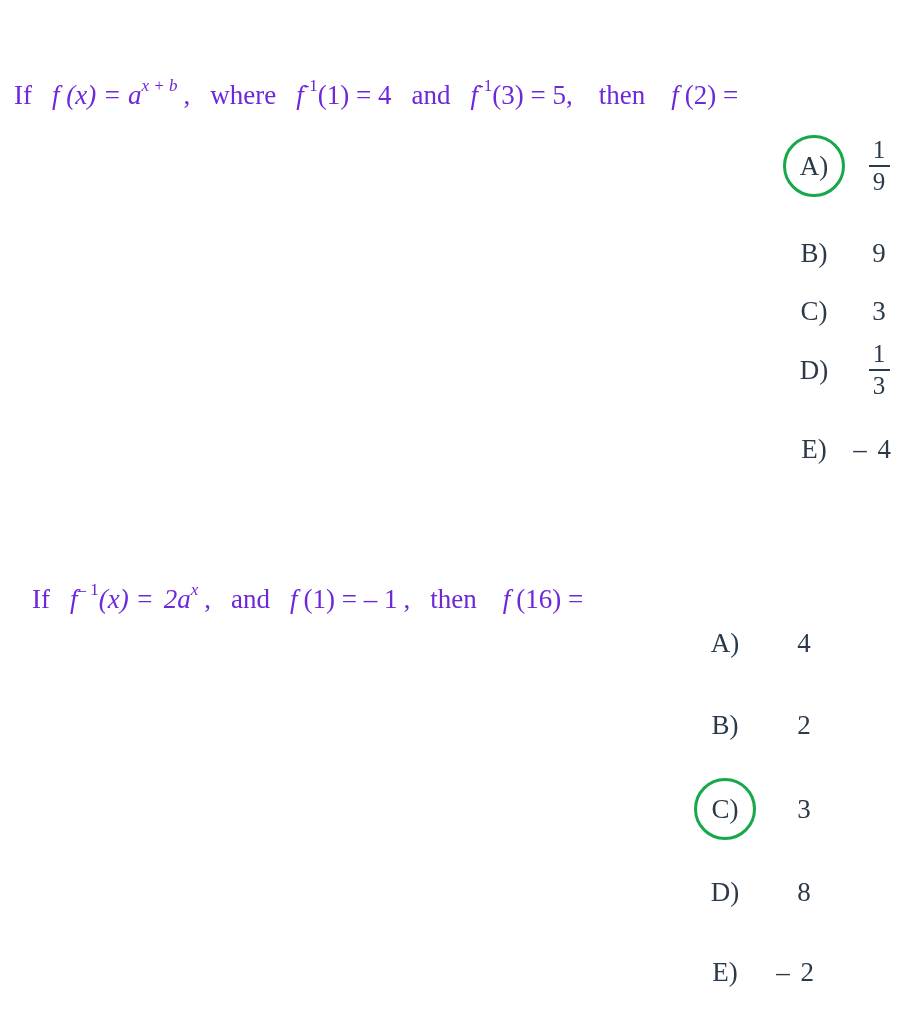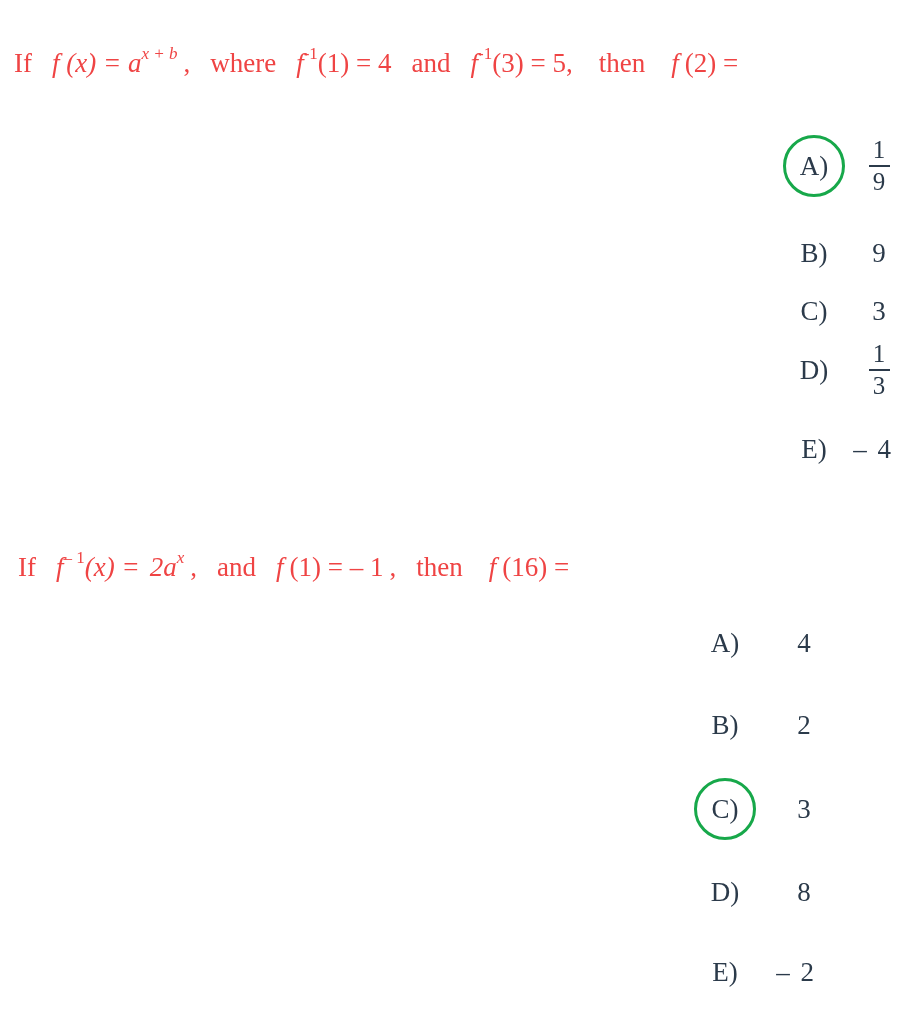--- a/index.html
+++ b/index.html
@@ -15,21 +15,22 @@
     color: #2c3e50;
     overflow: hidden;
   }
 
   
   .mathline {
     position: absolute;
     white-space: nowrap;
     font-size: 27px;
     line-height: 1;
-    color: #ef4444;
+    color: #6d28d9;
+    margin-top: 32px;
   }
   .sp { display: inline-block; width: 10px; }
   .sp-sm { display: inline-block; width: 6px; }
   .sp-lg { display: inline-block; width: 20px; }
   .sp-xl { display: inline-block; width: 26px; }
 
   .sup {
     font-size: 17px;
     vertical-align: super;
     line-height: 0;
@@ -145,21 +146,21 @@
   </div>
 </div>
 
 <div class="opt-row" style="left:783px; top:418px;">
   <div class="opt-label-wrap">
     <span class="opt-label">E)</span>
   </div>
   <div class="opt-value neg" style="margin-left:6px;">– 4</div>
 </div>
 
-<div class="mathline" style="left:18px; top:554px;">
+<div class="mathline" style="left:32px; top:554px;">
   <span>If</span><span class="sp-lg"></span><span class="fvar">f</span><span class="sup">– 1</span><span class="fvar">(x) =</span><span class="sp"></span><span class="fvar">2a</span><span class="sup supit">x</span><span class="sp-sm"></span><span>,</span><span class="sp-lg"></span><span>and</span><span class="sp-lg"></span><span class="fvar">f</span><span class="sp-sm"></span><span>(1) = – 1</span><span class="sp-sm"></span><span>,</span><span class="sp-lg"></span><span>then</span><span class="sp-xl"></span><span class="fvar">f</span><span class="sp-sm"></span><span>(16)  =</span>
 </div>
 
 <div class="opt-row" style="left:694px; top:612px;">
   <div class="opt-label-wrap">
     <span class="opt-label">A)</span>
   </div>
   <div class="opt-value" style="margin-left:26px;">4</div>
 </div>
 

